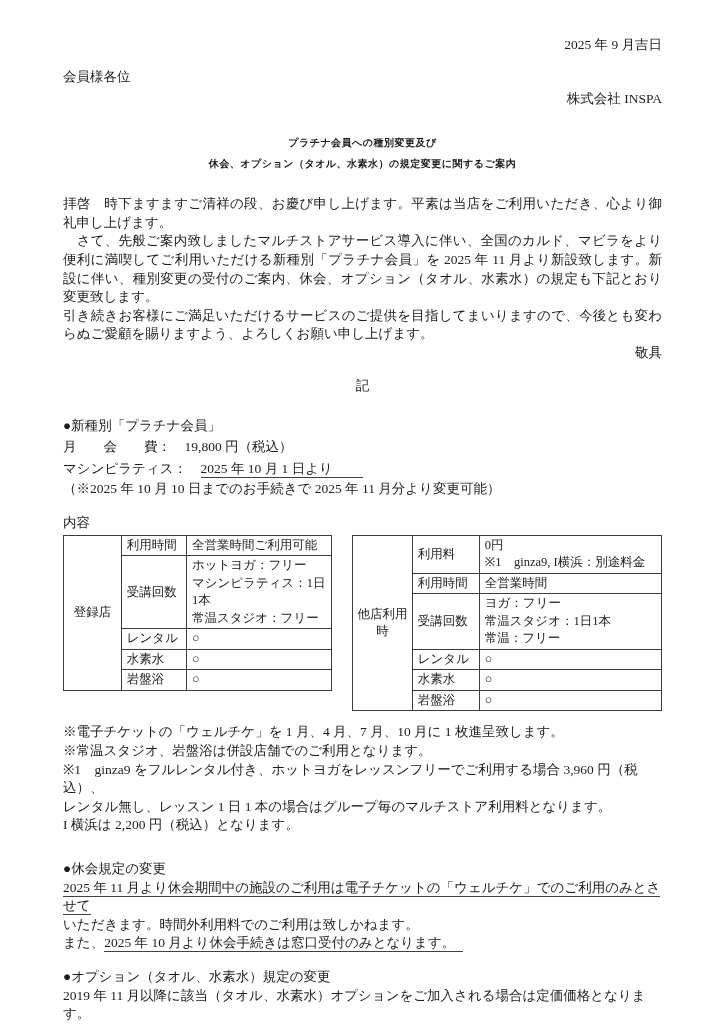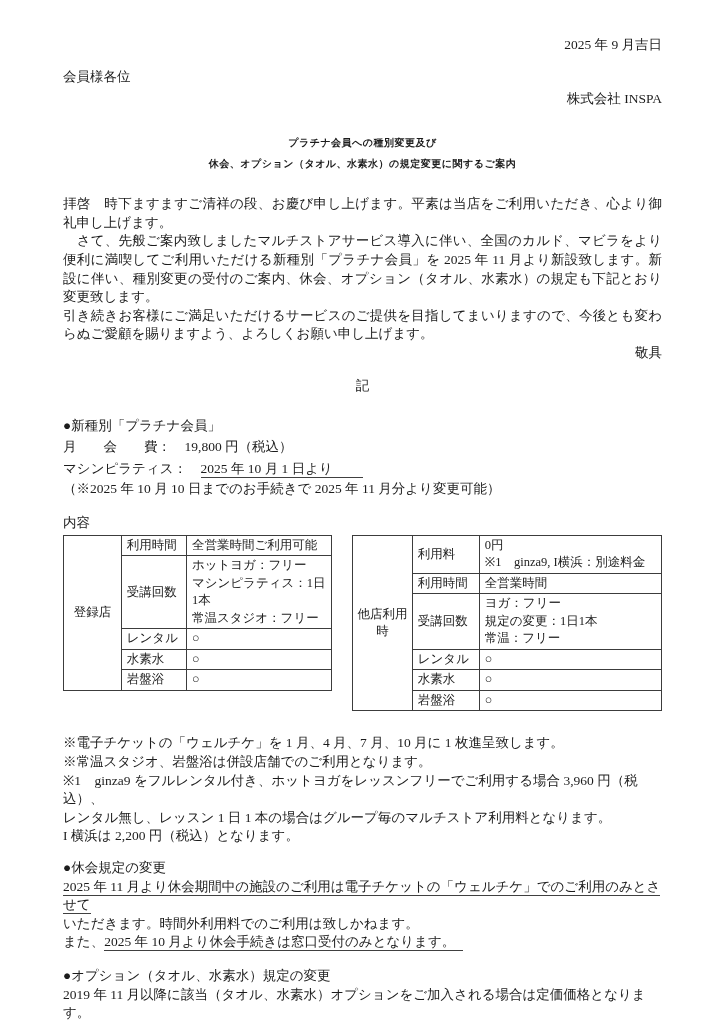--- a/index.html
+++ b/index.html
@@ -37,23 +37,23 @@
   }
   table.spec td{
     border:1px solid #3c3c3c;padding:1px 5px;vertical-align:middle;
   }
   table.spec td.group{width:58px;text-align:center;padding:1px 3px;}
   table.spec td.lbl{width:62px;}
   table.t1{width:287px;}
   table.t2{width:330px;}
   table.t1 td.val{width:155px;border-radius:7px;}
   table.t2 td.val{width:190px;}
-  .notes{margin-top:23px;}
+  .notes{margin-top:12px;}
   .note-line{line-height:18.6px;}
-  .suspension{margin-top:13px;}
+  .suspension{margin-top:25px;}
   .suspension .line{line-height:18.6px;}
   .option-sec{margin-top:15px;}
 </style>
 </head>
 <body>
 
 <div class="page">
   <div class="content">
 
     <div class="right date-line">2025 年 9 月吉日</div>
@@ -129,21 +129,21 @@
           </td>
         </tr>
         <tr>
           <td class="lbl">利用時間</td>
           <td class="val">全営業時間</td>
         </tr>
         <tr>
           <td class="lbl">受講回数</td>
           <td class="val">
             <div>ヨガ：フリー</div>
-            <div>規定の変更：1日1本</div>
+            <div>常温スタジオ：1日1本</div>
             <div>常温：フリー</div>
           </td>
         </tr>
         <tr>
           <td class="lbl">レンタル</td>
           <td class="val">○</td>
         </tr>
         <tr>
           <td class="lbl">水素水</td>
           <td class="val">○</td>

